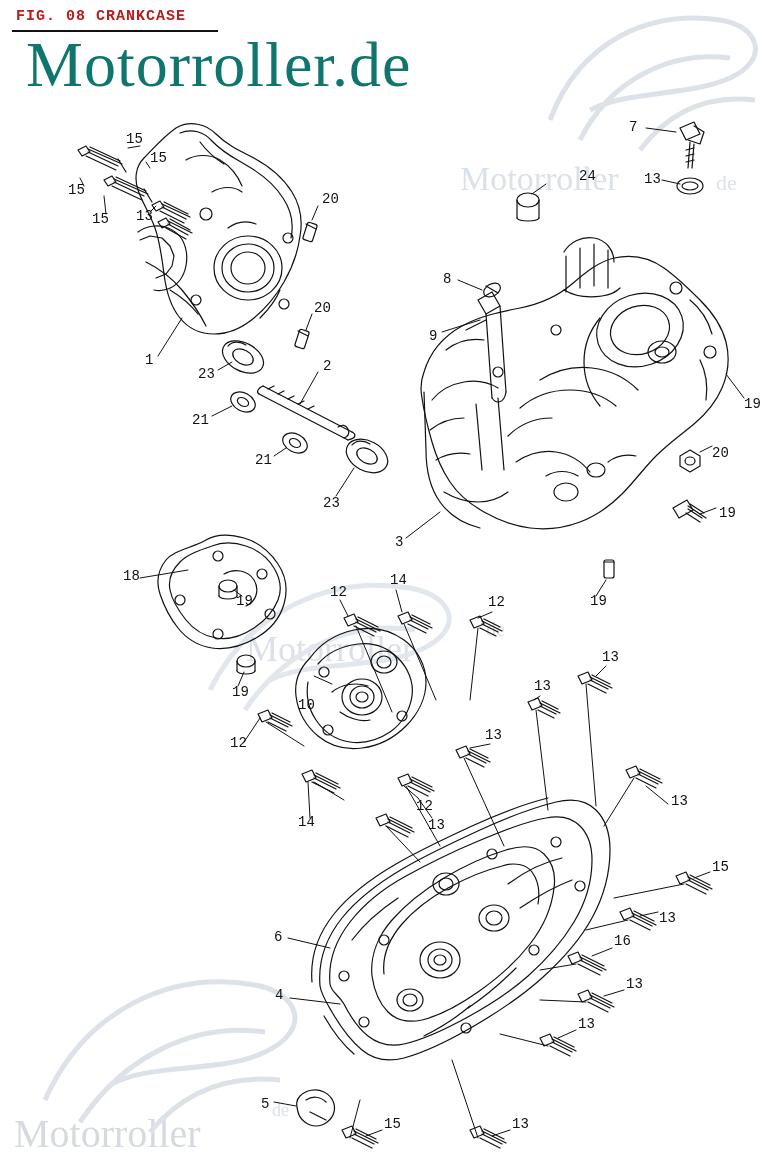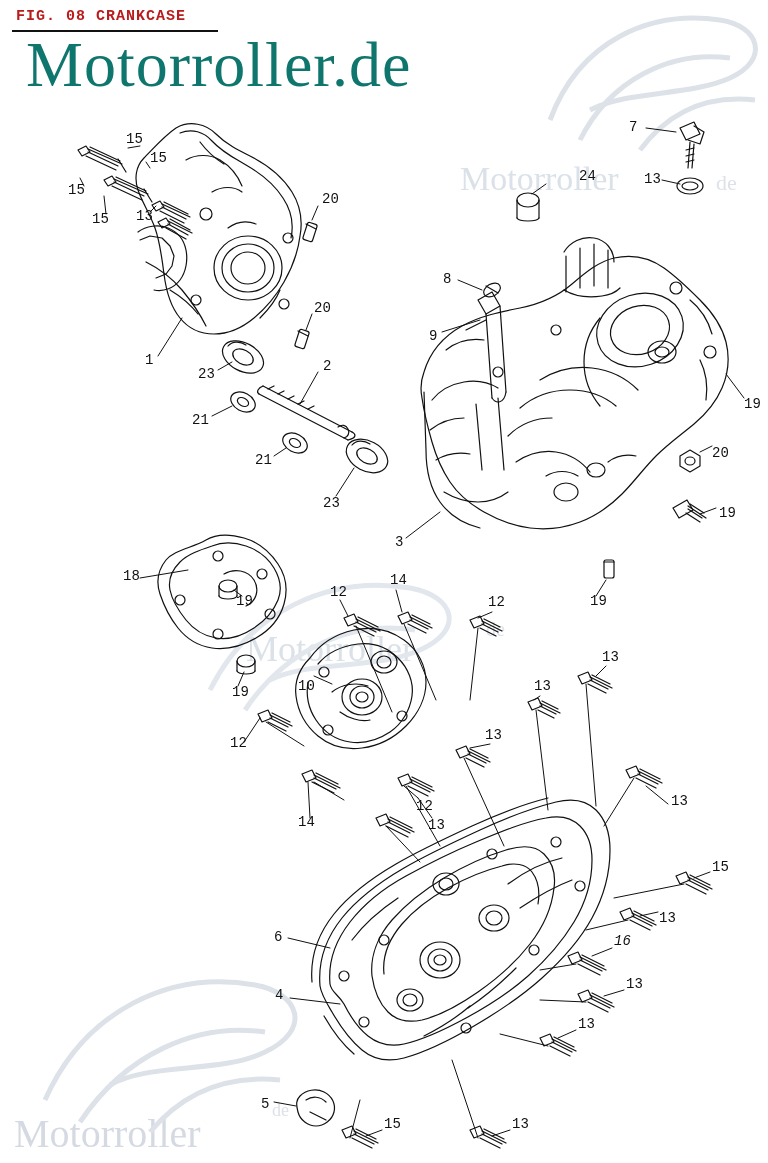--- a/index.html
+++ b/index.html
@@ -622,30 +622,30 @@
     <div class="callout" style="left:395px; top:535px;">3</div>
     <div class="callout" style="left:590px; top:594px;">19</div>
     <div class="callout" style="left:123px; top:569px;">18</div>
     <div class="callout" style="left:236px; top:594px;">19</div>
     <div class="callout" style="left:232px; top:685px;">19</div>
     <div class="callout" style="left:330px; top:585px;">12</div>
     <div class="callout" style="left:390px; top:573px;">14</div>
     <div class="callout" style="left:488px; top:595px;">12</div>
     <div class="callout" style="left:602px; top:650px;">13</div>
     <div class="callout" style="left:534px; top:679px;">13</div>
-    <div class="callout" style="left:298px; top:679px;">10</div>
+    <div class="callout" style="left:298px; top:698px;">10</div>
     <div class="callout" style="left:230px; top:736px;">12</div>
     <div class="callout" style="left:485px; top:728px;">13</div>
     <div class="callout" style="left:671px; top:794px;">13</div>
     <div class="callout" style="left:416px; top:799px;">12</div>
     <div class="callout" style="left:298px; top:815px;">14</div>
     <div class="callout" style="left:428px; top:818px;">13</div>
     <div class="callout" style="left:712px; top:860px;">15</div>
     <div class="callout" style="left:659px; top:911px;">13</div>
-    <div class="callout" style="left:614px; top:934px;font-style:italic;">16</div>
+    <div class="callout" style="left:614px; top:934px;">16</div>
     <div class="callout" style="left:274px; top:930px;">6</div>
     <div class="callout" style="left:626px; top:977px;">13</div>
     <div class="callout" style="left:275px; top:988px;">4</div>
     <div class="callout" style="left:578px; top:1017px;">13</div>
     <div class="callout" style="left:261px; top:1097px;">5</div>
     <div class="callout" style="left:384px; top:1117px;">15</div>
     <div class="callout" style="left:512px; top:1117px;">13</div>
   </div>
 
 </div>

